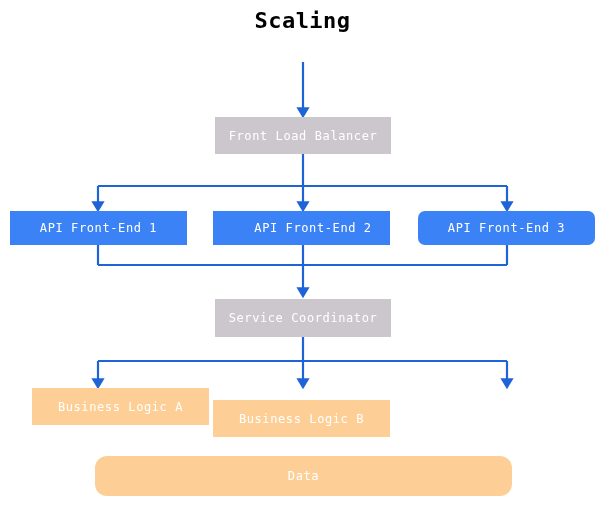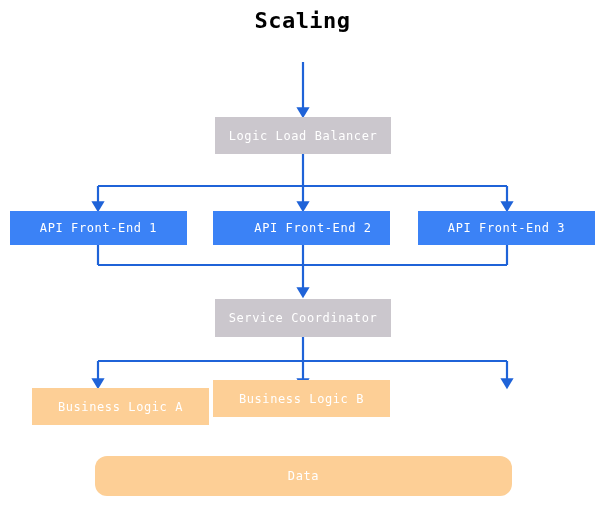--- a/index.html
+++ b/index.html
@@ -91,30 +91,30 @@
 
     <g>
       <line x1="303" y1="337" x2="303" y2="361" stroke="#1f63d8" stroke-width="2.2"></line>
       <line x1="98" y1="361" x2="507" y2="361" stroke="#1f63d8" stroke-width="2.2"></line>
       <line x1="98" y1="361" x2="98" y2="383" stroke="#1f63d8" stroke-width="2.2" marker-end="url(#arrowhead)"></line>
       <line x1="303" y1="361" x2="303" y2="383" stroke="#1f63d8" stroke-width="2.2" marker-end="url(#arrowhead)"></line>
       <line x1="507" y1="361" x2="507" y2="383" stroke="#1f63d8" stroke-width="2.2" marker-end="url(#arrowhead)"></line>
     </g>
   </svg>
 
-  <div class="node node-hub" style="left:215px; top:117px; width:176px; height:37px;">Logic Load Balancer</div>
+  <div class="node node-hub" style="left:215px; top:117px; width:176px; height:37px;">Front Load Balancer</div>
 
   <div class="node node-api" style="left:10px; top:211px; width:177px; height:34px;">API Front-End 1</div>
 
   <div class="node node-api" style="left:213px; top:211px; width:177px; height:34px;padding-left:23px;">API Front-End 2</div>
 
-  <div class="node node-api" style="left:418px; top:211px; width:177px; height:34px;">API Front-End 3</div>
+  <div class="node node-api" style="left:418px; top:211px; width:177px; height:34px;border-radius:7px;">API Front-End 3</div>
 
   <div class="node node-hub" style="left:215px; top:299px; width:176px; height:38px;">Service Coordinator</div>
 
   <div class="node node-logic" style="left:10px; top:388px; width:177px; height:37px;margin-left:22px;">Business Logic A</div>
 
-  <div class="node node-logic" style="left:213px; top:380px; width:177px; height:37px;">Business Logic B</div>
+  <div class="node node-logic" style="left:213px; top:400px; width:177px; height:37px;">Business Logic B</div>
 
 
   <div class="node node-data" style="left:95px; top:456px; width:417px; height:40px;border-radius:12px;">Data</div>
 
 </div>
 
 </body></html>

